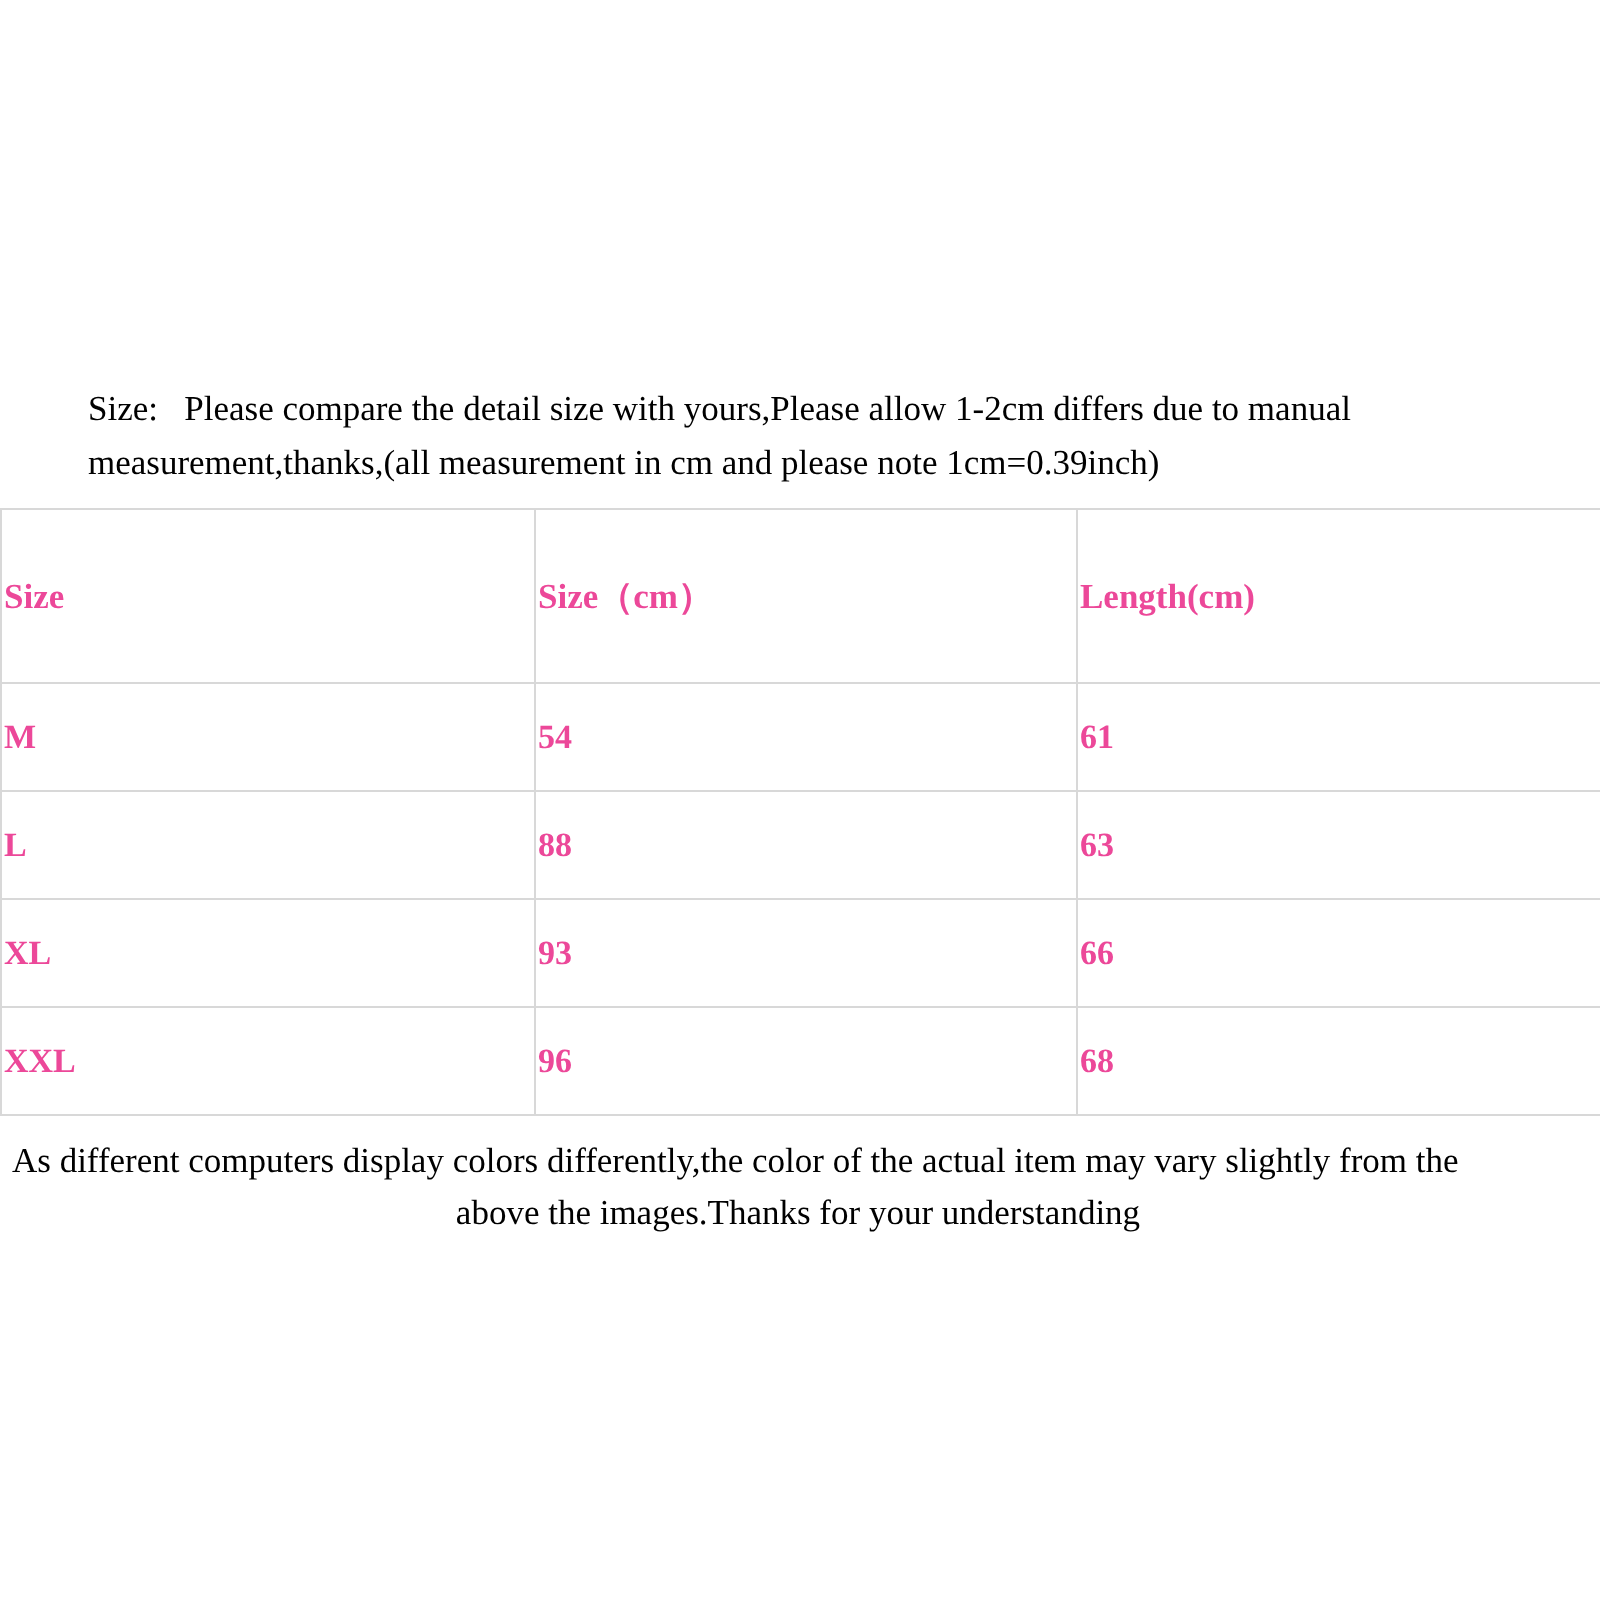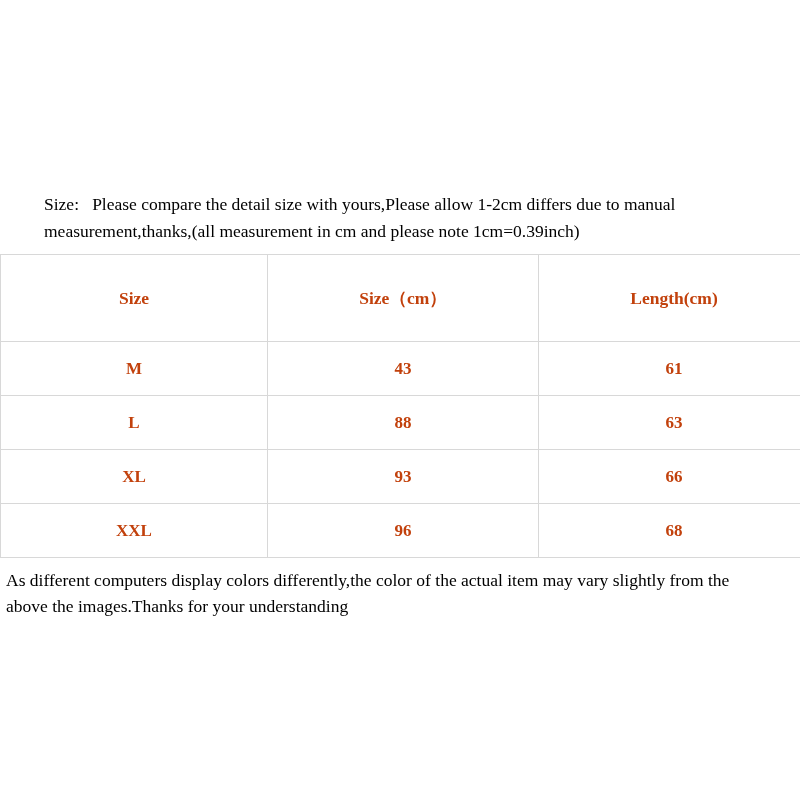--- a/index.html
+++ b/index.html
@@ -38,25 +38,24 @@
   .size-table {
     width: 800px;
     border-collapse: collapse;
     table-layout: fixed;
   }
   .size-table td {
     border-top: 1px solid #d8d8d8;
     border-bottom: 1px solid #d8d8d8;
     border-left: 1px solid #d8d8d8;
     border-right: 1px solid #d8d8d8;
-    text-align: center;
     vertical-align: middle;
     font-size: 17px;
     font-weight: bold;
-    color: #c2410c;
+    color: #ec4899;
   }
   .size-table .col-size { width: 264px; }
   .size-table .col-bust { width: 268px; }
   .size-table .col-length { width: 268px; }
   .size-table tr.header-row td {
     height: 84px;
     font-size: 17.5px;
   }
   .size-table tr.data-row td {
     height: 51px;
@@ -66,21 +65,21 @@
     line-height: 1.5;
     padding: 9px 8px 0 6px;
     text-align: center;
   }
   .footer-note .line1 {
     display: block;
     text-align: left;
   }
   .footer-note .line2 {
     display: block;
-    text-align: left;
+    text-align: center;
   }
 </style>
 </head>
 <body>
 
 <div class="page">
   <div class="content">
 
     <div class="intro">
       <span class="label">Size:</span>
@@ -89,21 +88,21 @@
 
     <table class="size-table">
       <tbody>
         <tr class="header-row">
           <td class="col-size">Size</td>
           <td class="col-bust">Size（cm）</td>
           <td class="col-length">Length(cm)</td>
         </tr>
         <tr class="data-row">
           <td class="col-size">M</td>
-          <td class="col-bust">43</td>
+          <td class="col-bust">54</td>
           <td class="col-length">61</td>
         </tr>
         <tr class="data-row">
           <td class="col-size">L</td>
           <td class="col-bust">88</td>
           <td class="col-length">63</td>
         </tr>
         <tr class="data-row">
           <td class="col-size">XL</td>
           <td class="col-bust">93</td>

